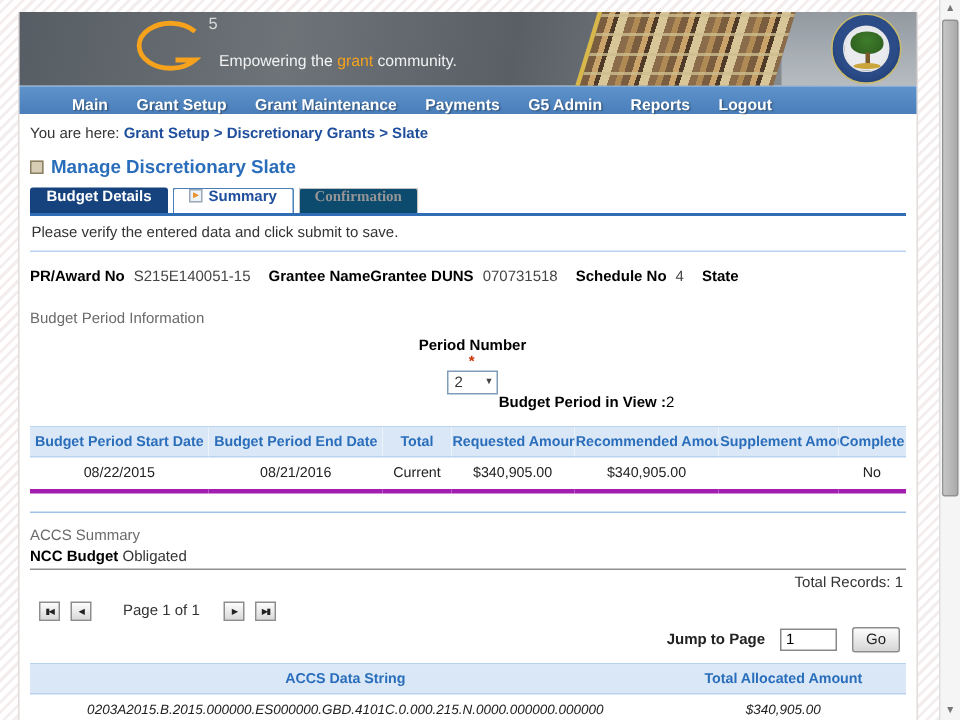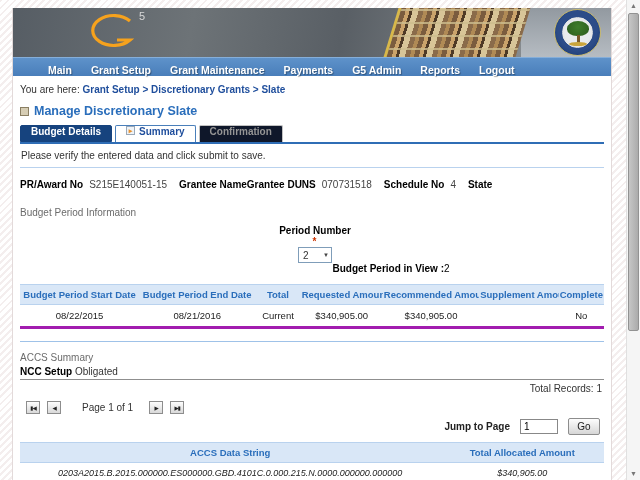--- a/index.html
+++ b/index.html
@@ -50,21 +50,21 @@
   .ptitle { margin-top:9px; display:flex; align-items:center; gap:5px;
     color:#2a6ebb; font-weight:bold; font-size:12.5px; }
   .ptitle .sq { width:9px; height:9px; background:#d6cdb4; border:1px solid #8a7f63; display:inline-block; }
 
   
   .tabs { display:flex; gap:3px; margin-top:7px; align-items:flex-end; }
   .tab { height:17px; padding:0 10px; display:flex; gap:4px;
     font-weight:bold; font-size:10px; border-radius:2px 2px 0 0; cursor:pointer; white-space:nowrap; }
   .tab.dark { background:#16437e; color:#fff; border:1px solid #16437e; }
   .tab.active { background:#fff; color:#1f4e9c; border:1px solid #4a7fba; border-bottom:none; }
-  .tab.disabled { background:#0f172a; color:#959595; border:1px solid #c2c2c2; border-bottom:none; }
+  .tab.disabled { background:#0c4a6e; color:#959595; border:1px solid #c2c2c2; border-bottom:none;font-family:Liberation Serif, serif; }
   .tab .ticon { width:9px; height:9px; background:#eef3f8; border:1px solid #9aa8b8;
     color:#e8912d; font-size:7px; line-height:7px; text-align:center; font-weight:bold; }
   .tabline { height:2px; background:#2f6db5; }
 
   .msg { padding:6px 1px 6px; color:#333; }
   .bluehr { border:none; border-top:1px solid #b9d2ee; }
 
   .seclabel { color:#6b6b6b; }
 
   
@@ -130,20 +130,21 @@
 
 <div class="page">
 
   <div class="banner">
     <div class="g-logo">
       <svg width="54" height="42" viewBox="0 0 54 42">
         <path d="M44 9 A 21 15 0 1 0 44 28 L 31 28" stroke="#f6a21d" stroke-width="3.2" fill="none"></path>
       </svg>
     </div>
     <span class="g5-sup">5</span>
+    <div class="tagline"><span>Empowering the </span><span class="hl">grant</span><span> community.</span></div>
     <div class="banner-right"></div>
     <div class="bookshelf"></div>
     <div class="seal">
       <div class="ring"></div>
         <div class="tree"></div>
         <div class="trunk"></div>
         <div class="base"></div>
     </div>
   </div>
 
@@ -245,21 +246,21 @@
         </tr>
       </tbody>
         </table>
     </div>
 
     <hr class="bluehr2">
 
     <div class="accs">
       <div class="seclabel">ACCS Summary</div>
       <div class="nccrow">
-        <b>NCC Setup</b>
+        <b>NCC Budget</b>
         <span>Obligated</span>
       </div>
       <div class="totrec">Total Records: 1</div>
 
       <div class="pager">
         <button class="pgbtn">▮◀</button>
         <button class="pgbtn">◀</button>
         <span class="pgtext">Page 1 of 1</span>
         <button class="pgbtn">▶</button>
         <button class="pgbtn">▶▮</button>

